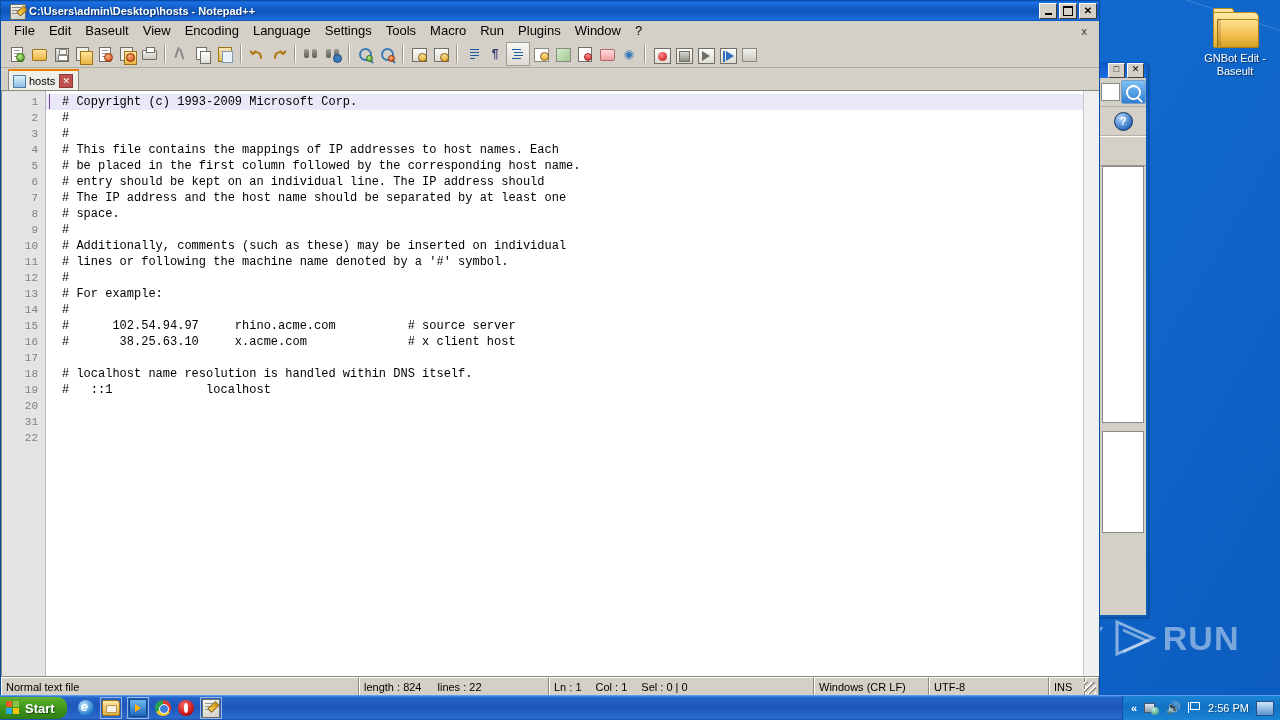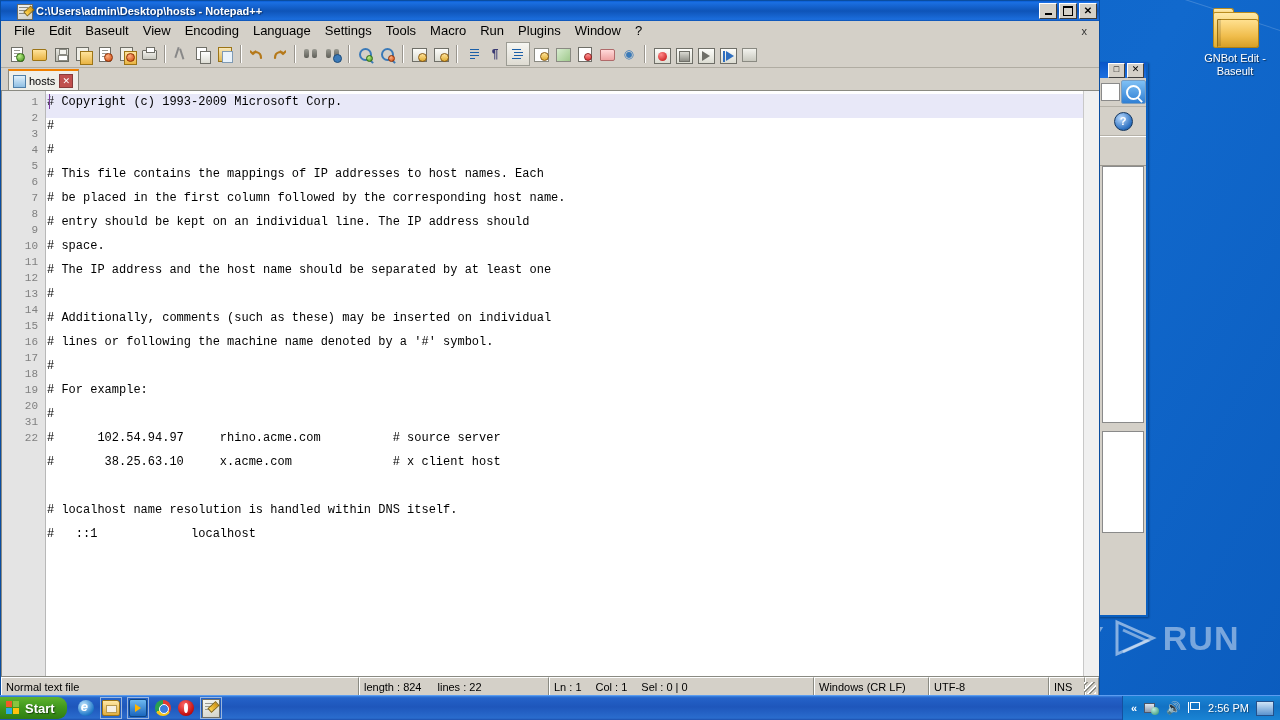--- a/index.html
+++ b/index.html
@@ -63,21 +63,21 @@
     position:absolute;left:0;top:0;width:1100px;height:698px;
     background:#d4d0c8;
     border:1px solid #0a4da0;
     box-sizing:border-box;
     display:flex;flex-direction:column;
   }
   
   #titlebar{
     height:20px;flex:0 0 20px;
     background:linear-gradient(180deg,#0b5ed5 0%,#1a6fe2 8%,#0e54b8 50%,#1b6ddc 92%,#0a4fae 100%);
-    display:flex;align-items:center;padding-left:16px;color:#fff;
+    display:flex;align-items:center;padding-left:9px;color:#fff;
   }
   #titlebar .tico{width:15px;height:15px;margin-right:4px;position:relative;flex:0 0 15px;}
   .npicon{width:14px;height:14px;background:linear-gradient(160deg,#f2f2ef 0%,#cfcfc8 100%);border:1px solid #6b6b63;position:relative;}
   .npicon:before{content:"";position:absolute;left:1px;top:2px;width:9px;height:1px;background:#8a8a82;box-shadow:0 3px 0 #8a8a82,0 6px 0 #8a8a82;}
   .npicon:after{content:"";position:absolute;right:-2px;top:3px;width:8px;height:4px;background:linear-gradient(90deg,#ffd34d,#d99b12);transform:rotate(-42deg);border:1px solid #8a6a12;}
   #titlebar .ttext{font-size:11px;font-weight:bold;text-shadow:1px 1px 1px rgba(0,0,0,.5);letter-spacing:0;white-space:nowrap;}
   #titlebar .tspacer{flex:1;}
   .capbtn{width:16px;height:14px;margin-right:2px;background:#d4d0c8;
     border:1px solid #fff;border-right-color:#3a3a3a;border-bottom-color:#3a3a3a;
     display:flex;align-items:center;justify-content:center;color:#000;font-size:9px;line-height:1;font-family:"Liberation Sans",sans-serif;}
@@ -143,21 +143,21 @@
   .doctab .tabfloppy i{position:absolute;left:0;top:0;width:11px;height:11px;background:linear-gradient(180deg,#dff0fb,#8fbfe3);border:1px solid #4f7fa8;}
   .doctab .tlabel{font-size:11px;color:#000;}
   .doctab .tclose{width:12px;height:12px;background:#c0504d;color:#fff;font-size:9px;line-height:12px;text-align:center;border:1px solid #8a3b39;}
 
   
   #editorwrap{flex:1;display:flex;background:#fff;border:1px solid #8a8a82;border-right:none;margin:0 0 0 0;min-height:0;position:relative;}
   #gutter{width:44px;flex:0 0 44px;background:#e4e4e4;border-right:1px solid #b8b8b8;
     font-family:"Liberation Mono", monospace;font-size:11px;color:#808080;text-align:right;padding-top:3px;box-sizing:border-box;}
   #gutter .ln{height:16px;line-height:16px;padding-right:7px;}
   #codearea{flex:1;position:relative;padding-top:3px;overflow:hidden;font-family:"Liberation Mono", monospace;font-size:12px;}
-  #codearea .cline{height:24px;line-height:16px;white-space:pre;color:#000;padding-left:1px;}
+  #codearea .cline{height:16px;line-height:16px;white-space:pre;color:#000;padding-left:16px;}
   #codearea .cline.cur{background:#e8e8f8;}
   #codearea .caret{position:absolute;left:3px;top:3px;width:1px;height:15px;background:#7a3b9e;}
   #vscroll{width:15px;flex:0 0 15px;background:#f0f0f0;border-left:1px solid #c8c8c8;}
 
   
   #statusbar{height:20px;flex:0 0 20px;background:#d4d0c8;display:flex;align-items:stretch;font-size:11px;color:#000;}
   #statusbar .sc{border:1px solid #fff;border-right-color:#8a8a82;border-bottom-color:#8a8a82;
     display:flex;align-items:center;padding:0 4px;box-sizing:border-box;}
   .sc.s1{width:358px;}
   .sc.s2{width:190px;gap:16px;}
@@ -533,22 +533,22 @@
         <div class="ln">22</div>
       </div>
     <div id="codearea">
       <div class="caret"></div>
     <div class="cline cur"># Copyright (c) 1993-2009 Microsoft Corp.</div>
         <div class="cline">#</div>
         <div class="cline">#</div>
         <div class="cline"># This file contains the mappings of IP addresses to host names. Each</div>
         <div class="cline"># be placed in the first column followed by the corresponding host name.</div>
         <div class="cline"># entry should be kept on an individual line. The IP address should</div>
+        <div class="cline"># The IP address and the host name should be separated by at least one</div>
         <div class="cline"># space.</div>
-        <div class="cline"># The IP address and the host name should be separated by at least one</div>
         <div class="cline">#</div>
         <div class="cline"># Additionally, comments (such as these) may be inserted on individual</div>
         <div class="cline"># lines or following the machine name denoted by a '#' symbol.</div>
         <div class="cline">#</div>
         <div class="cline"># For example:</div>
         <div class="cline">#</div>
         <div class="cline">#      102.54.94.97     rhino.acme.com          # source server</div>
         <div class="cline">#       38.25.63.10     x.acme.com              # x client host</div>
         <div class="cline"></div>
         <div class="cline"># localhost name resolution is handled within DNS itself.</div>

